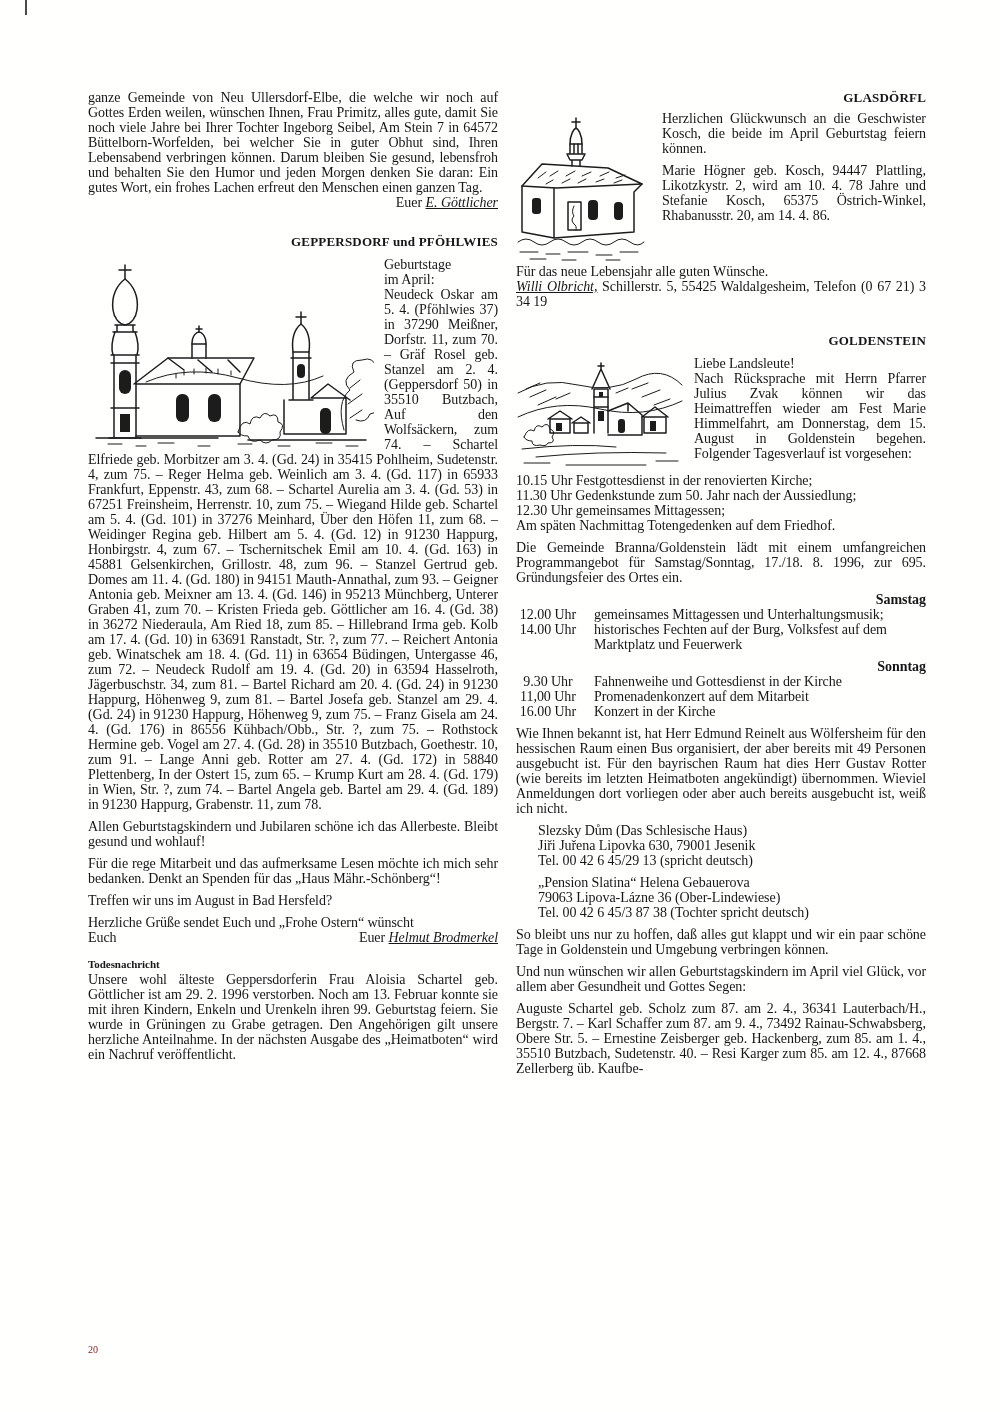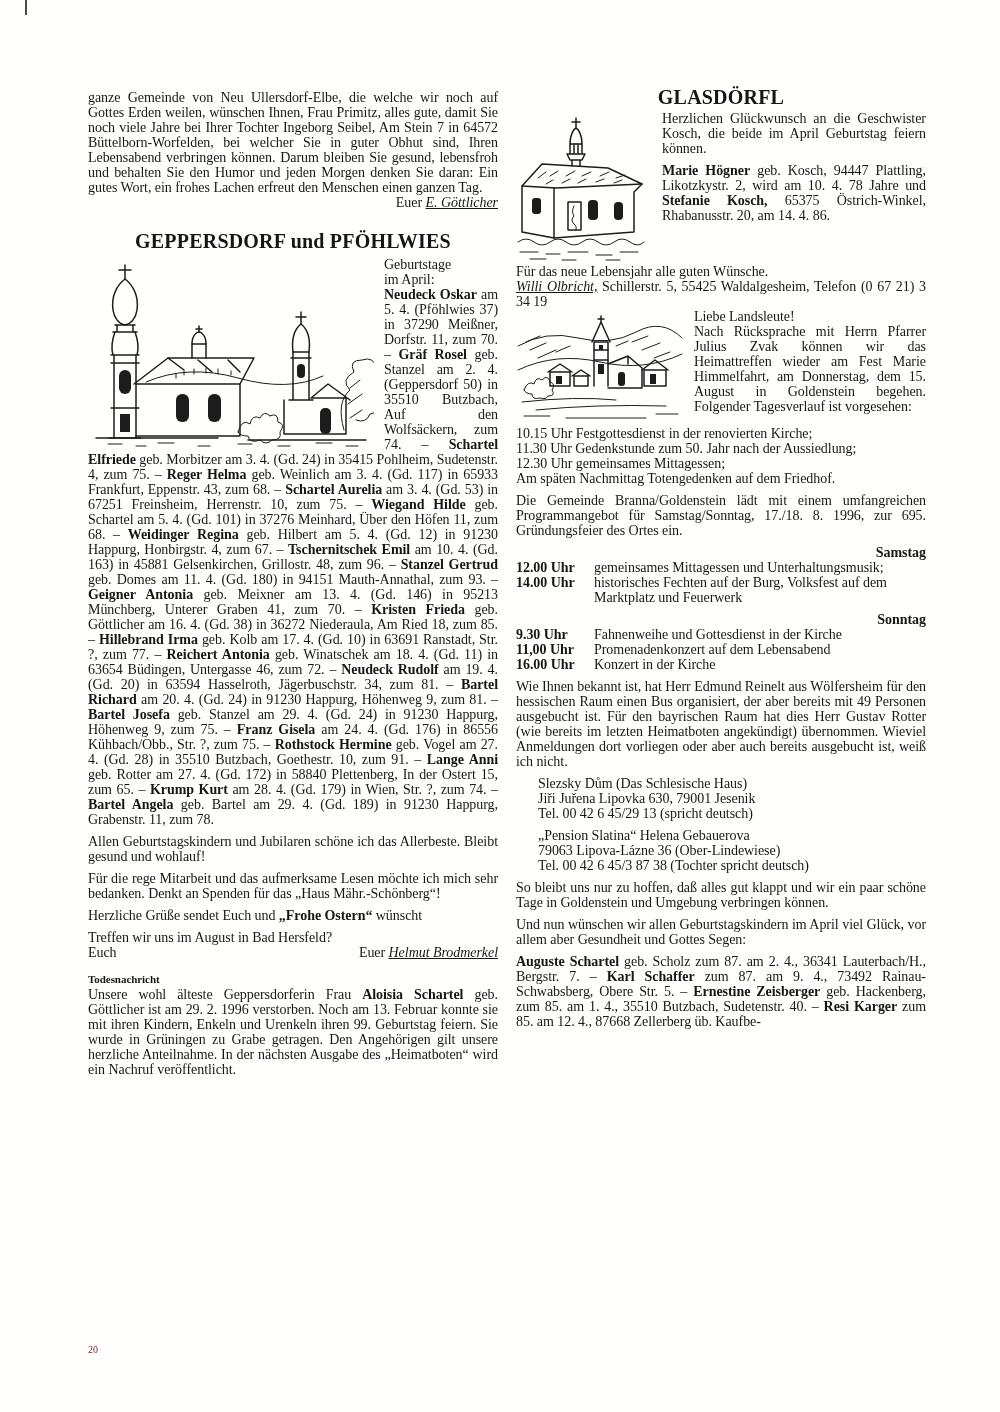--- a/index.html
+++ b/index.html
@@ -5,37 +5,37 @@
   * { margin:0; padding:0; box-sizing:border-box; }
   html,body { background:#ffffff; }
   body { width:1000px; height:1412px; position:relative; overflow:hidden;
          font-family:"Liberation Serif","DejaVu Serif",serif; color:#161616; }
   .page { position:absolute; inset:0; background:#fffffe; }
   .crop-mark { position:absolute; left:25px; top:0; width:2px; height:15px; background:#4a4a4a; }
   .col { position:absolute; top:90px; width:410px; font-size:14px; line-height:15px;
          text-align:justify; letter-spacing:-0.05px; }
   .col-left { left:88px; }
   .col-right { left:516px; }
-  .b { font-weight:bold; }
+  .b { font-weight:normal; }
   .i { font-style:italic;text-decoration:underline; }
   p.para { margin:7px 0 0 0; }
   p.first { margin-top:0; }
-  h2.section { text-align:center; font-size:20px; font-weight:bold; margin:24px 0 8px 0; letter-spacing:.2px; }
+  h2.section { text-align:right; font-size:13px; font-weight:bold; margin:24px 0 8px 0; letter-spacing:.2px; }
   h2.tight { margin-top:0; margin-bottom:6px; }
   h3.sub { font-size:11px; font-weight:bold; margin:12px 0 0 0; text-align:left; }
   .sig-right { text-align:right; }
   .flex-line { display:flex; justify-content:space-between; }
   .illu { float:left; margin:3px 10px 2px 0; }
   .illu svg { display:block; }
   .clear { clear:both; }
   .sched-line { text-align:left; white-space:nowrap; }
   .sched { margin-top:7px; }
   .day-label { font-weight:bold; margin-top:7px; text-align:right; }
   .prog-row { display:flex; text-align:left; }
-  .prog-time { flex:0 0 64px; text-align:left; white-space:nowrap;font-weight:bold; }
+  .prog-time { flex:0 0 64px; text-align:center; white-space:nowrap; }
   .prog-desc { flex:1; margin-left:14px; }
   .gez-line { text-align:right; margin-top:1px; }
   .addr { margin:7px 0 0 22px; text-align:left; }
   .page-number { position:absolute; left:88px; top:1344px; font-size:10px;
                  font-family:"Liberation Serif","DejaVu Serif",serif; color:#7f1d1d; }
   .ink { stroke:#1c1c1c; fill:none; stroke-width:1.5; stroke-linecap:round; stroke-linejoin:round; }
   .ink-thin { stroke:#1c1c1c; fill:none; stroke-width:1; stroke-linecap:round; }
   .ink-fill { fill:#1c1c1c; stroke:none; }
 </style>
 </head>
@@ -95,22 +95,22 @@
             <rect x="209" y="104" width="8" height="14" rx="4"></rect>
             <rect x="232" y="148" width="11" height="26" rx="5"></rect>
           </g>
         </svg>
       </span>
       <p class="para first"><span>Geburtstage</span><br><span>im April:</span><br><span class="b">Neudeck Oskar</span><span> am 5. 4. (Pföhlwies 37) in 37290 Meißner, Dorfstr. 11, zum 70. – </span><span class="b">Gräf Rosel</span><span> geb. Stanzel am 2. 4. (Geppersdorf 50) in 35510 Butzbach, Auf den Wolfsäckern, zum 74. – </span><span class="b">Schartel Elfriede</span><span> geb. Morbitzer am 3. 4. (Gd. 24) in 35415 Pohlheim, Sudetenstr. 4, zum 75. – </span><span class="b">Reger Helma</span><span> geb. Weinlich am 3. 4. (Gd. 117) in 65933 Frankfurt, Eppenstr. 43, zum 68. – </span><span class="b">Schartel Aurelia</span><span> am 3. 4. (Gd. 53) in 67251 Freinsheim, Herrenstr. 10, zum 75. – </span><span class="b">Wiegand Hilde</span><span> geb. Schartel am 5. 4. (Gd. 101) in 37276 Meinhard, Über den Höfen 11, zum 68. – </span><span class="b">Weidinger Regina</span><span> geb. Hilbert am 5. 4. (Gd. 12) in 91230 Happurg, Honbirgstr. 4, zum 67. – </span><span class="b">Tschernitschek Emil</span><span> am 10. 4. (Gd. 163) in 45881 Gelsenkirchen, Grillostr. 48, zum 96. – </span><span class="b">Stanzel Gertrud</span><span> geb. Domes am 11. 4. (Gd. 180) in 94151 Mauth-Annathal, zum 93. – </span><span class="b">Geigner Antonia</span><span> geb. Meixner am 13. 4. (Gd. 146) in 95213 Münchberg, Unterer Graben 41, zum 70. – </span><span class="b">Kristen Frieda</span><span> geb. Göttlicher am 16. 4. (Gd. 38) in 36272 Niederaula, Am Ried 18, zum 85. – </span><span class="b">Hillebrand Irma</span><span> geb. Kolb am 17. 4. (Gd. 10) in 63691 Ranstadt, Str. ?, zum 77. – </span><span class="b">Reichert Antonia</span><span> geb. Winatschek am 18. 4. (Gd. 11) in 63654 Büdingen, Untergasse 46, zum 72. – </span><span class="b">Neudeck Rudolf</span><span> am 19. 4. (Gd. 20) in 63594 Hasselroth, Jägerbuschstr. 34, zum 81. – </span><span class="b">Bartel Richard</span><span> am 20. 4. (Gd. 24) in 91230 Happurg, Höhenweg 9, zum 81. – </span><span class="b">Bartel Josefa</span><span> geb. Stanzel am 29. 4. (Gd. 24) in 91230 Happurg, Höhenweg 9, zum 75. – </span><span class="b">Franz Gisela</span><span> am 24. 4. (Gd. 176) in 86556 Kühbach/Obb., Str. ?, zum 75. – </span><span class="b">Rothstock Hermine</span><span> geb. Vogel am 27. 4. (Gd. 28) in 35510 Butzbach, Goethestr. 10, zum 91. – </span><span class="b">Lange Anni</span><span> geb. Rotter am 27. 4. (Gd. 172) in 58840 Plettenberg, In der Ostert 15, zum 65. – </span><span class="b">Krump Kurt</span><span> am 28. 4. (Gd. 179) in Wien, Str. ?, zum 74. – </span><span class="b">Bartel Angela</span><span> geb. Bartel am 29. 4. (Gd. 189) in 91230 Happurg, Grabenstr. 11, zum 78.</span></p>
     </div>
 
     <p class="para clear">Allen Geburtstagskindern und Jubilaren schöne ich das Allerbeste. Bleibt gesund und wohlauf!</p>
     <p class="para">Für die rege Mitarbeit und das aufmerksame Lesen möchte ich mich sehr bedanken. Denkt an Spenden für das „Haus Mähr.-Schönberg“!</p>
+    <p class="para">Treffen wir uns im August in Bad Hersfeld?</p>
     <p class="para"><span>Herzliche Grüße sendet Euch und </span><span class="b">„Frohe Ostern“</span><span> wünscht</span></p>
-    <p class="para">Treffen wir uns im August in Bad Hersfeld?</p>
     <div class="flex-line">
       <span>Euch</span>
       <span><span>Euer </span><span class="i">Helmut Brodmerkel</span></span>
     </div>
 
     <h3 class="sub">Todesnachricht</h3>
     <p class="para first" style="margin-top:0"><span>Unsere wohl älteste Geppersdorferin Frau </span><span class="b">Aloisia Schartel</span><span> geb. Göttlicher ist am 29. 2. 1996 verstorben. Noch am 13. Februar konnte sie mit ihren Kindern, Enkeln und Urenkeln ihren 99. Geburtstag feiern. Sie wurde in Grüningen zu Grabe getragen. Den Angehörigen gilt unsere herzliche Anteilnahme. In der nächsten Ausgabe des „Heimatboten“ wird ein Nachruf veröffentlicht.</span></p>
   </div>
 
   <div class="col col-right">
@@ -143,20 +143,21 @@
           </g>
         </svg>
       </span>
       <p class="para first">Herzlichen Glückwunsch an die Geschwister Kosch, die beide im April Geburtstag feiern können.</p>
       <p class="para"><span class="b">Marie Högner</span><span> geb. Kosch, 94447 Plattling, Likotzkystr. 2, wird am 10. 4. 78 Jahre und </span><span class="b">Stefanie Kosch,</span><span> 65375 Östrich-Winkel, Rhabanusstr. 20, am 14. 4. 86.</span></p>
     </div>
 
     <p class="para clear">Für das neue Lebensjahr alle guten Wünsche.</p>
     <p class="para first" style="margin-top:0"><span class="i">Willi Olbricht,</span><span> Schillerstr. 5, 55425 Waldalgesheim, Telefon (0 67 21) 3 34 19</span></p>
 
+    <h2 class="section">GOLDENSTEIN</h2>
 
     <div>
       <span class="illu">
         <svg width="168" height="112" viewBox="0 0 168 112" role="img" aria-label="mountain-village-church-line-drawing">
           <g class="ink">
             <path class="ink-thin" d="M2 34 Q30 18 62 26 T120 20 T166 26"></path>
             <path class="ink-thin" d="M2 58 Q40 40 84 50 T166 42"></path>
             <path class="ink-thin" d="M10 30 l14 -6 M14 38 l16 -7 M22 46 l18 -8 M40 40 l14 -6 M116 30 l16 -6 M126 38 l18 -7 M138 46 l16 -6 M100 34 l12 -5"></path>
 
             <path d="M78 74 V30 H92 V74 M76 30 L85 10 L94 30 M85 4 V10 M82 7 H88"></path>
@@ -201,21 +202,21 @@
       <span class="prog-desc">historisches Fechten auf der Burg, Volksfest auf dem Marktplatz und Feuerwerk</span>
     </div>
 
     <div class="day-label">Sonntag</div>
     <div class="prog-row">
       <span class="prog-time">9.30 Uhr</span>
       <span class="prog-desc">Fahnenweihe und Gottesdienst in der Kirche</span>
     </div>
     <div class="prog-row">
       <span class="prog-time">11,00 Uhr</span>
-      <span class="prog-desc">Promenadenkonzert auf dem Lebensabend</span>
+      <span class="prog-desc">Promenadenkonzert auf dem Mitarbeit</span>
     </div>
     <div class="prog-row">
       <span class="prog-time">16.00 Uhr</span>
       <span class="prog-desc">Konzert in der Kirche</span>
     </div>
 
 
     <p class="para">Wie Ihnen bekannt ist, hat Herr Edmund Reinelt aus Wölfersheim für den hessischen Raum einen Bus organisiert, der aber bereits mit 49 Personen ausgebucht ist. Für den bayrischen Raum hat dies Herr Gustav Rotter (wie bereits im letzten Heimatboten angekündigt) übernommen. Wieviel Anmeldungen dort vorliegen oder aber auch bereits ausgebucht ist, weiß ich nicht.</p>
 
     <div class="addr">

